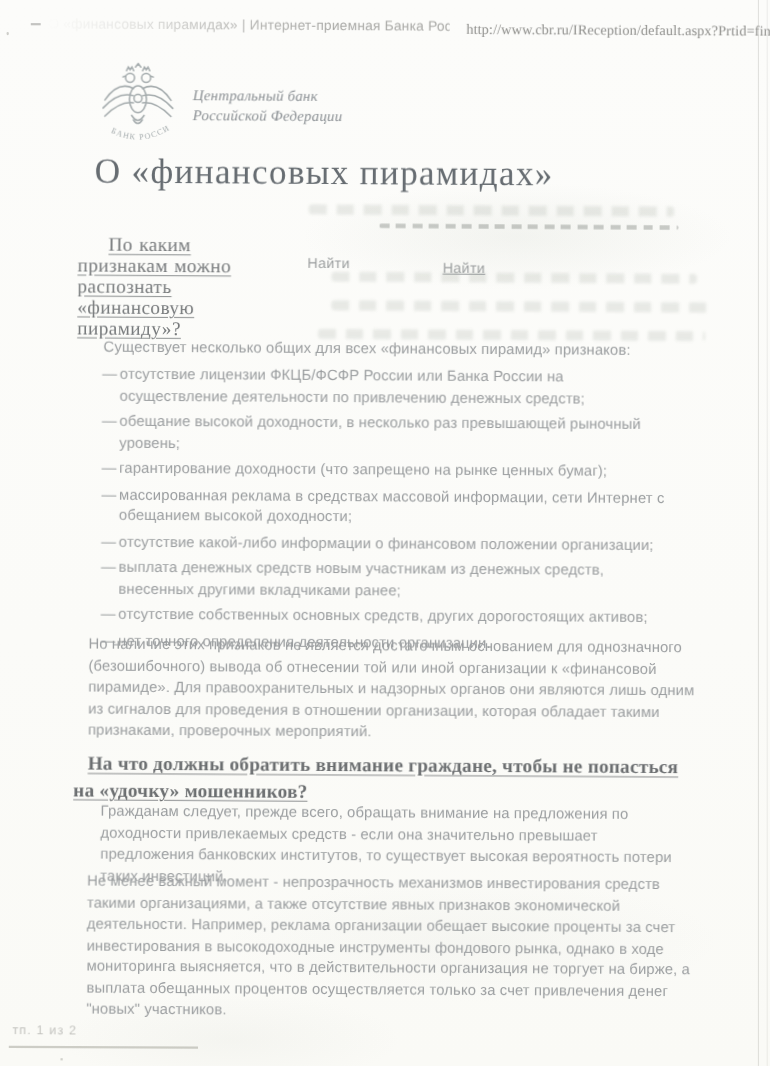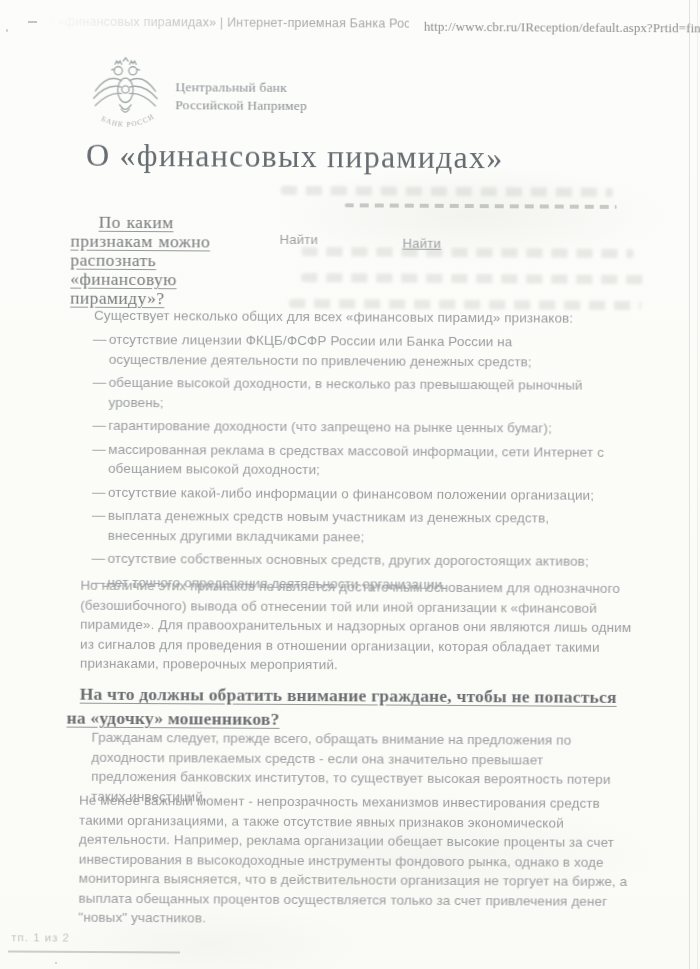--- a/index.html
+++ b/index.html
@@ -23,21 +23,21 @@
             mask-image:linear-gradient(90deg,transparent 0,rgba(0,0,0,.25) 18%,rgba(0,0,0,.8) 45%,#000 70%);
   }
   .hdr-url{
     position:absolute;left:424px;top:18px;width:280px;white-space:nowrap;overflow:hidden;
     font-family:"Liberation Serif", serif;font-size:13px;color:#8e8e8b;letter-spacing:.1px;
   }
 
   .emblem{position:absolute;left:85px;top:58px;width:82px;height:78px;opacity:.88;filter:blur(.2px);}
   .bank-name{
     position:absolute;left:176px;top:79px;
-    font-family:"Liberation Serif", serif;font-size:13.5px;line-height:17.5px;color:#8b9094;letter-spacing:.2px;
+    font-family:"Liberation Serif", serif;font-size:13.5px;line-height:17.5px;color:#8b9094;letter-spacing:.2px;font-style:italic;
   }
 
   .page-title{
     position:absolute;left:87px;top:138px;width:560px;
     font-family:"Liberation Serif", serif;font-size:32px;color:#666c71;letter-spacing:1.2px;font-weight:400;
   }
 
   .microline{
     position:absolute;left:346px;top:203px;width:272px;height:4px;opacity:.5;border-radius:2px;
     background:repeating-linear-gradient(90deg, rgba(118,124,118,.75) 0 9px, transparent 9px 15px);
@@ -124,21 +124,21 @@
         <path d="M43,59 Q50,70 57,59"></path>
         <path d="M45,64 Q50,72 55,64"></path>
       </g>
       <path id="emblem-arc" d="M16,76 Q50,96 84,76" fill="none"></path>
       <text font-family="Liberation Serif, serif" font-size="9" fill="#98a0a2" letter-spacing="1.4">
         <textPath href="#emblem-arc" startOffset="6%">БАНК РОССИИ</textPath>
       </text>
     </svg>
     <div class="bank-name">
       <div>Центральный банк</div>
-      <div>Российской Например</div>
+      <div>Российской Федерации</div>
     </div>
 
     <div class="page-title">О «финансовых пирамидах»</div>
 
     <div class="microline"></div>
     <div class="ghost g1"></div>
     <div class="ghost g2"></div>
     <div class="ghost g3"></div>
     <div class="ghost g4"></div>
 

